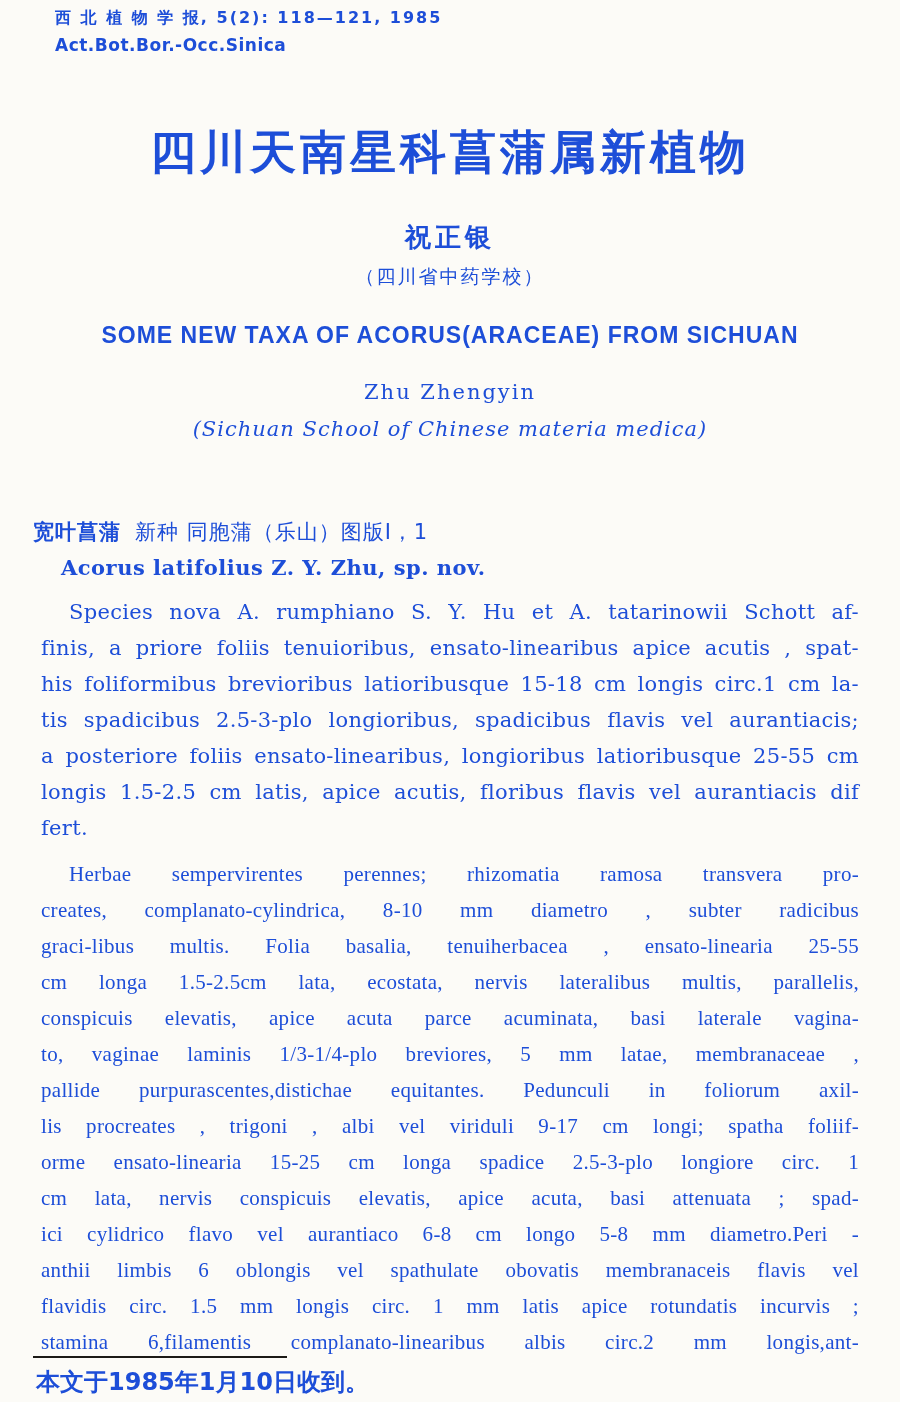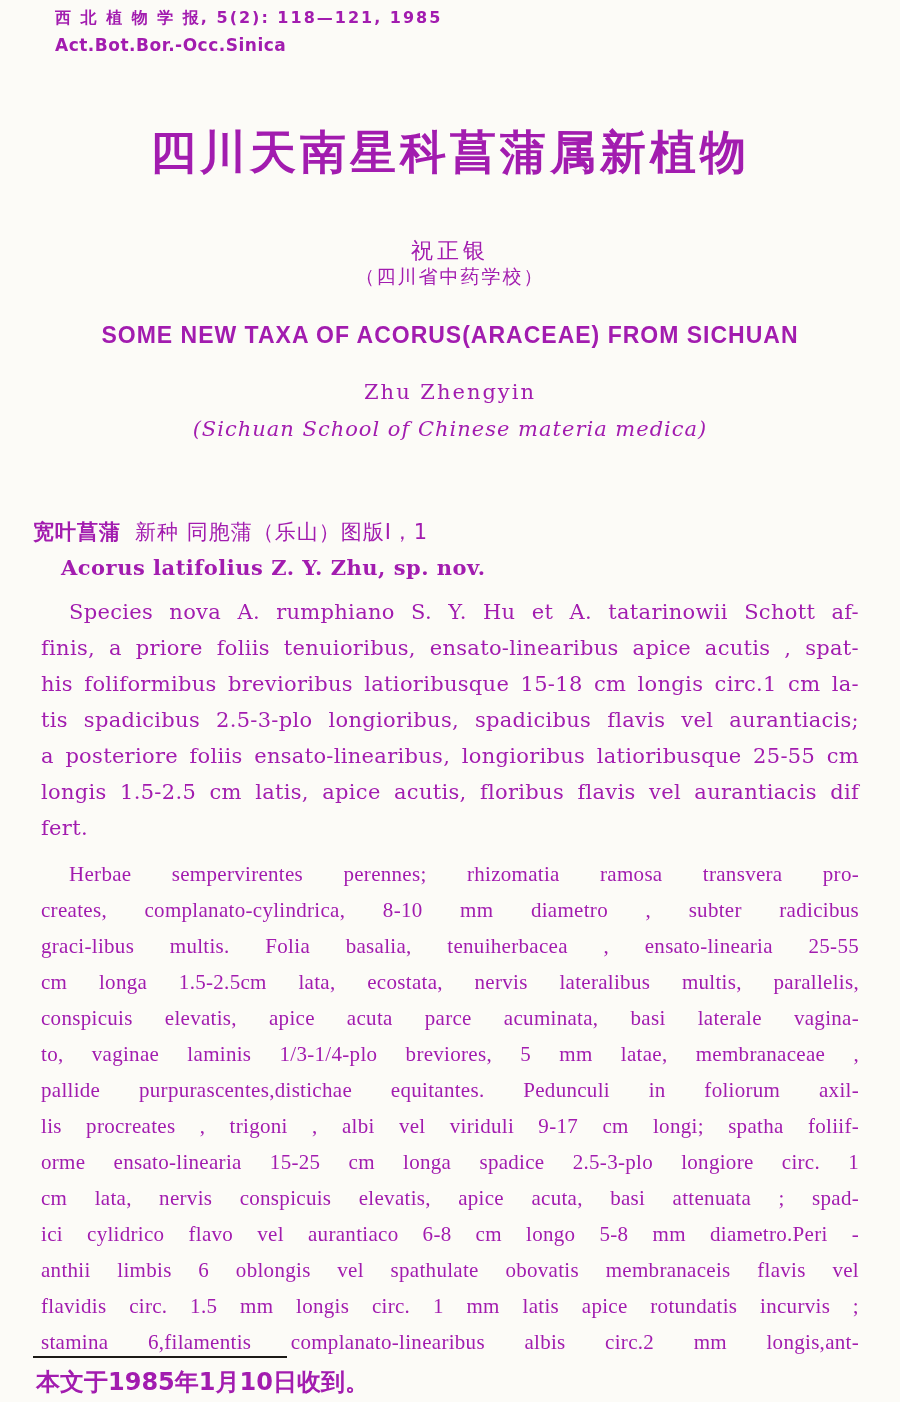--- a/index.html
+++ b/index.html
@@ -2,21 +2,21 @@
 <html><head>
 <meta charset="utf-8">
 <style>
   html, body { margin: 0; padding: 0; background: #d8d8d4; }
   .page {
     position: relative;
     width: 900px;
     height: 1402px;
     margin: 0 auto;
     background: #fcfbf7;
-    color: #a21caf;
+    color: #1d4ed8;
     font-family: "DejaVu Serif", serif;
     overflow: hidden;
   }
 
   
   .masthead { position: absolute; left: 55px; top: 8px; }
   .journal-cn {
     font-family: "DejaVu Sans", sans-serif;
     font-weight: bold;
     font-size: 16px;
@@ -33,24 +33,24 @@
   
   .center { position: absolute; left: 0; width: 100%; text-align: center; }
   .title-cn {
     top: 122px;
     font-family: "DejaVu Sans", sans-serif;
     font-weight: bold;
     font-size: 46px;
     letter-spacing: 4px;
   }
   .author-cn {
-    top: 236px;
+    top: 220px;
     font-family: "DejaVu Sans", sans-serif;
-    font-weight: normal;
-    font-size: 22px;
+    font-weight: bold;
+    font-size: 26px;
     letter-spacing: 4px;
   }
   .affil-cn {
     top: 264px;
     font-family: "DejaVu Sans", sans-serif;
     font-size: 19px;
     letter-spacing: 2px;
   }
   .title-en {
     top: 322px;

